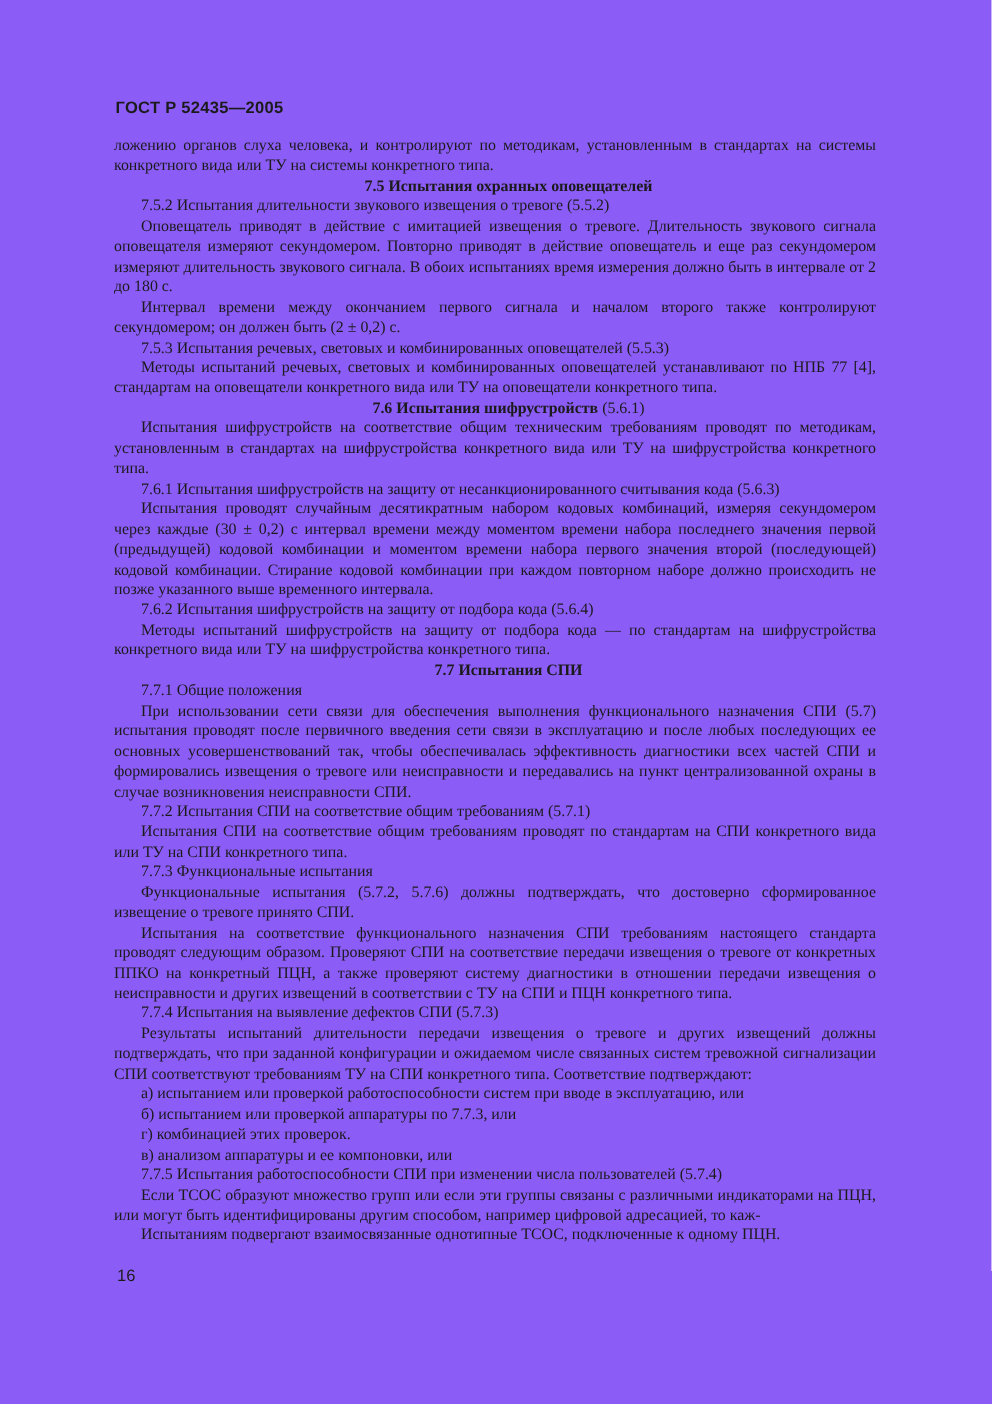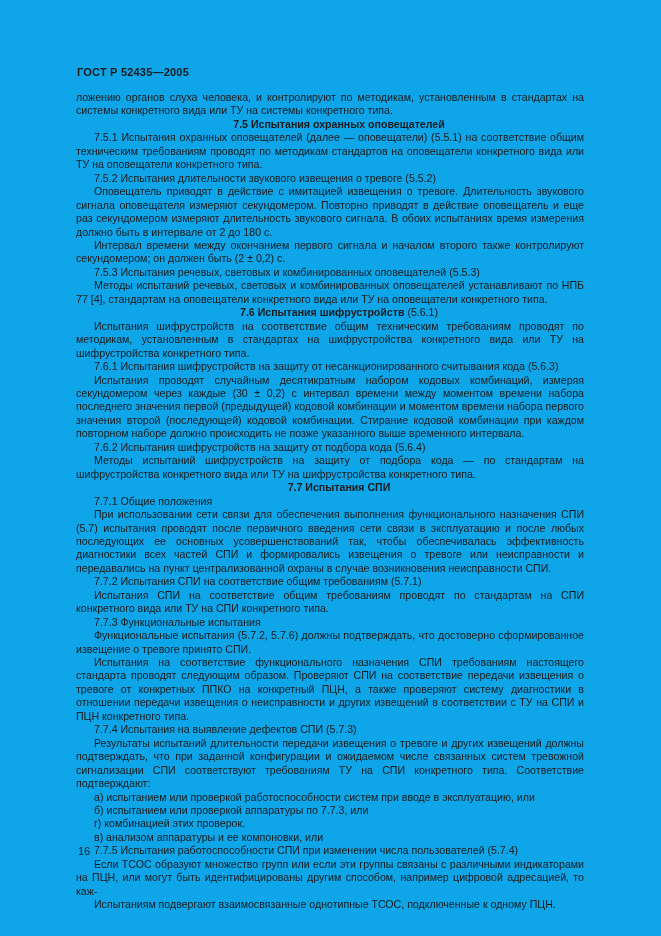--- a/index.html
+++ b/index.html
@@ -4,21 +4,21 @@
 <style>
   html, body {
     margin: 0;
     padding: 0;
     background: #ffffff;
   }
   .page {
     position: relative;
     width: 661px;
     height: 936px;
-    background: #0ea5e9;
+    background: #8b5cf6;
     font-family: "Liberation Sans", sans-serif;
     color: #1b1b1b;
     overflow: hidden;
   }
   .doc-header {
     position: absolute;
     left: 77px;
     top: 66px;
     font-size: 11px;
     font-weight: bold;
@@ -31,20 +31,21 @@
     top: 91px;
     width: 508px;
     font-size: 10.6px;
     line-height: 13.45px;
     text-align: justify;
   }
   p.para {
     margin: 0;
     padding: 0;
     text-indent: 18px;
+    font-family: Liberation Serif, serif;
   }
   p.continuation {
     text-indent: 0;
   }
   p.heading {
     font-weight: bold;
     text-align: center;
   }
   p.heading .suffix {
     font-weight: normal;
@@ -58,21 +59,20 @@
 </style>
 </head>
 <body>
 
 <div class="page">
   <div class="doc-header">ГОСТ Р 52435—2005</div>
 
   <div class="content">
       <p class="para continuation"><span>ложению органов слуха человека, и контролируют по методикам, установленным в стандартах на системы конкретного вида или ТУ на системы конкретного типа.</span></p>
       <p class="para heading"><span>7.5 Испытания охранных оповещателей</span></p>
-      <p class="para body"><span>7.5.1 Испытания охранных оповещателей (далее — оповещатели) (5.5.1) на соответствие общим техническим требованиям проводят по методикам стандартов на оповещатели конкретного вида или ТУ на оповещатели конкретного типа.</span></p>
       <p class="para body"><span>7.5.2 Испытания длительности звукового извещения о тревоге (5.5.2)</span></p>
       <p class="para body"><span>Оповещатель приводят в действие с имитацией извещения о тревоге. Длительность звукового сигнала оповещателя измеряют секундомером. Повторно приводят в действие оповещатель и еще раз секундомером измеряют длительность звукового сигнала. В обоих испытаниях время измерения должно быть в интервале от 2 до 180 с.</span></p>
       <p class="para body"><span>Интервал времени между окончанием первого сигнала и началом второго также контролируют секундомером; он должен быть (2 ± 0,2) с.</span></p>
       <p class="para body"><span>7.5.3 Испытания речевых, световых и комбинированных оповещателей (5.5.3)</span></p>
       <p class="para body"><span>Методы испытаний речевых, световых и комбинированных оповещателей устанавливают по НПБ 77 [4], стандартам на оповещатели конкретного вида или ТУ на оповещатели конкретного типа.</span></p>
       <p class="para heading"><span>7.6 Испытания шифрустройств</span><span class="suffix"> (5.6.1)</span></p>
       <p class="para body"><span>Испытания шифрустройств на соответствие общим техническим требованиям проводят по методикам, установленным в стандартах на шифрустройства конкретного вида или ТУ на шифрустройства конкретного типа.</span></p>
       <p class="para body"><span>7.6.1 Испытания шифрустройств на защиту от несанкционированного считывания кода (5.6.3)</span></p>
       <p class="para body"><span>Испытания проводят случайным десятикратным набором кодовых комбинаций, измеряя секундомером через каждые (30 ± 0,2) с интервал времени между моментом времени набора последнего значения первой (предыдущей) кодовой комбинации и моментом времени набора первого значения второй (последующей) кодовой комбинации. Стирание кодовой комбинации при каждом повторном наборе должно происходить не позже указанного выше временного интервала.</span></p>
       <p class="para body"><span>7.6.2 Испытания шифрустройств на защиту от подбора кода (5.6.4)</span></p>

